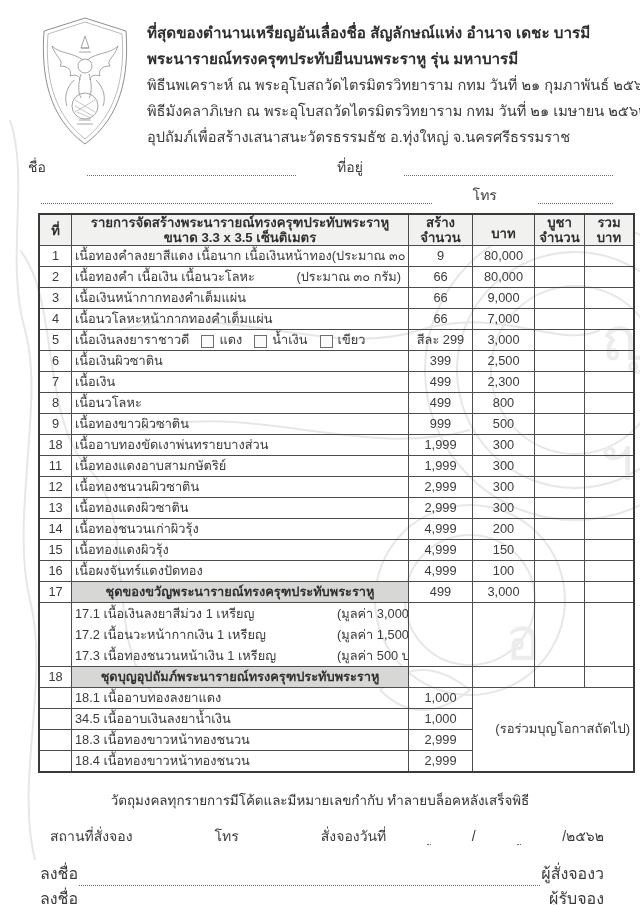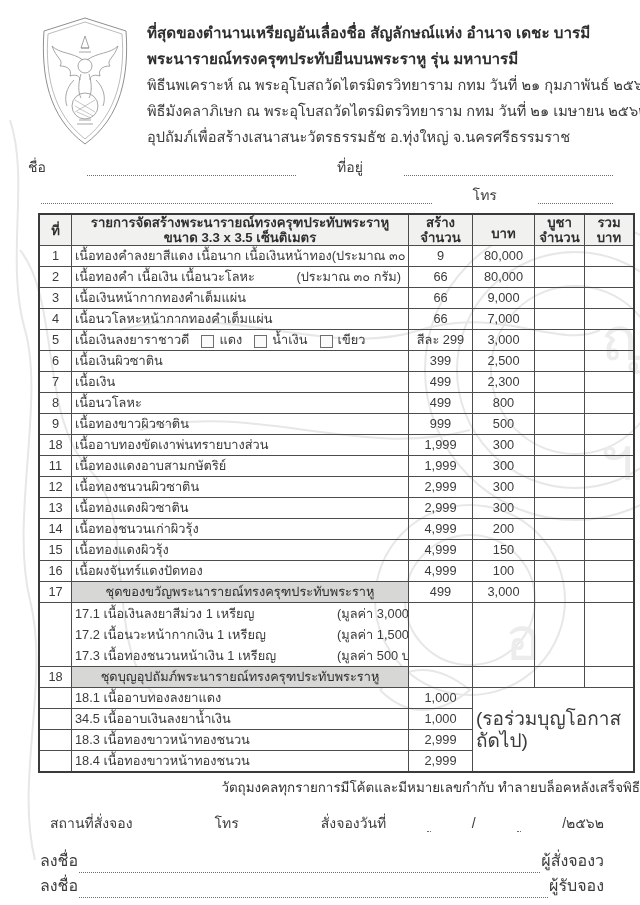--- a/index.html
+++ b/index.html
@@ -56,28 +56,28 @@
     text-align:center;height:43px;font-size:13.2px;vertical-align:middle;
   }
   thead th .th2{font-weight:bold;}
   thead th.vbottom{vertical-align:bottom;padding-bottom:4px;}
   td.c-no{text-align:center;}
   td.c-qty, td.c-baht{text-align:center;}
   td.c-desc{padding-left:6px;}
   .desc-flex{display:flex;align-items:flex-end;white-space:nowrap;}
   .desc-note{margin-left:auto;padding-right:4px;}
   .cb{display:inline-block;width:11px;height:11px;border:1px solid #6e6e6e;background:#fbfbfb;margin:0 5px 0 12px;vertical-align:-1px;}
-  .set-band{background:#d7d7d6;font-weight:normal;text-align:center;color:#2e2e2e;}
+  .set-band{background:#d7d7d6;font-weight:bold;text-align:center;color:#2e2e2e;}
   .sub17 td{height:63px;vertical-align:top;}
   .sub17 .sline{height:21px;line-height:21px;white-space:nowrap;}
   .sub17 .sitem{display:inline-block;width:262px;}
-  td.merge-note{text-align:left;font-size:19px;}
+  td.merge-note{text-align:right;font-size:13px;}
 
   
-  .note-line{text-align:right;font-size:13.4px;margin-top:4px;color:#333;}
+  .note-line{text-align:center;font-size:13.4px;margin-top:17px;color:#333;}
   .order-line{margin:16px 36px 16px 50px;}
   .sign-line{margin:14px 36px 0 40px;display:flex;flex-direction:column;}
   .sign-half{display:flex;align-items:flex-end;flex:1;}
   .sign-gap{width:62px;}
   .fb-line{text-align:center;font-weight:bold;font-size:14.2px;margin-top:19px;color:#2e2e2e;}
   .w55{width:55px;} .w72{width:72px;}
 </style>
 </head>
 <body>
 

